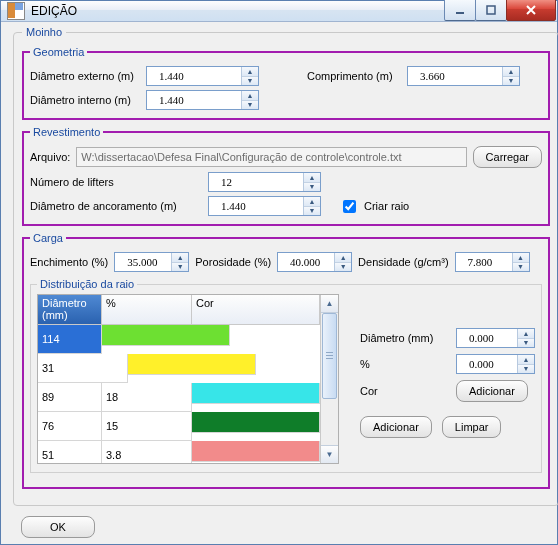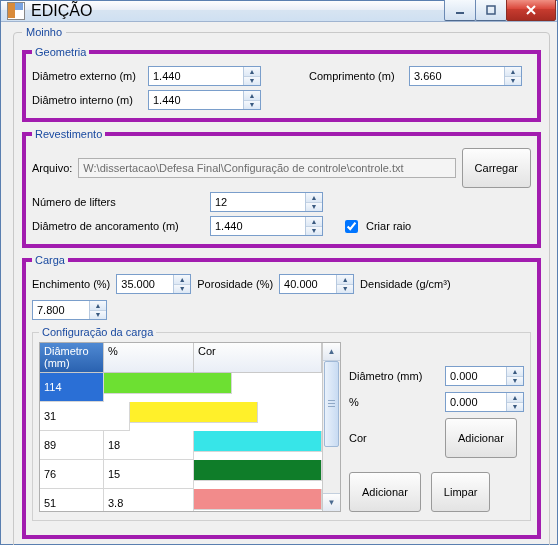--- a/index.html
+++ b/index.html
@@ -28,21 +28,21 @@
     width: 16px; height: 16px; margin-right: 6px;
     display: inline-block; position: relative;
     background: #fff; border: 1px solid #888;
   }
   .titlebar .icon::before {
     content:""; position:absolute; left:0; top:0; width:7px; height:15px; background:#d98b3a;
   }
   .titlebar .icon::after {
     content:""; position:absolute; left:7px; top:0; width:8px; height:7px; background:#7aa3e0;
   }
-  .titlebar .title { font-size: 16px; color:#000; }
+  .titlebar .title { font-size: 12px; color:#000; }
   .titlebar .spacer { flex:1; }
   .winbtn {
     width: 30px; height: 20px; margin-top:-2px;
     border: 1px solid #6b89b3; border-bottom:1px solid #4f6a8f;
     background: linear-gradient(to bottom,#f5f9fd,#d3e1f1);
     display:flex; align-items:center; justify-content:center;
     border-radius: 0 0 2px 2px; margin-left:-1px;
     font-size:10px; color:#405b80;
   }
   .winbtn.close {
@@ -60,39 +60,39 @@
     border: 1px solid #c9c9c9;
     border-radius: 4px;
     padding: 6px 8px 10px 8px;
     box-sizing: border-box;
     margin-bottom: 4px;
   }
   fieldset.group > legend {
     padding: 0 4px; font-size: 11px; color:#1a4aa0;
   }
   fieldset.inner {
-    border: 4px solid #a21caf;
+    border: 2px solid #a21caf;
     padding: 4px 6px 8px 6px;
     margin: 2px 0 6px 0;
   }
   fieldset.inner > legend {
     padding: 0 3px; font-size: 11px; color:#1a4aa0;
   }
   .row { display:flex; align-items:center; gap:6px; margin-top:4px; }
   .row.wrap { flex-wrap:wrap; }
   label.field { font-size:11px; color:#000; }
   .spin {
     display:inline-flex; align-items:stretch;
     border:1px solid #7a9ecb; background:#fff;
     height:20px; box-sizing:border-box;
   }
   .spin input {
     border:none; outline:none; font-size:11px;
-    padding:2px 4px; width:56px; box-sizing:border-box; height:100%;
-    font-family: Liberation Sans, sans-serif;
+    padding:2px 12px; width:56px; box-sizing:border-box; height:100%;
+    font-family: Liberation Serif, serif;
   }
   .spin input.w94 { width:94px; }
   .spin input.w50 { width:60px; }
   .spin .btns {
     width:16px; display:flex; flex-direction:column;
     border-left:1px solid #b7c9df;
   }
   .spin .btns div {
     flex:1; background:linear-gradient(to bottom,#f5f8fc,#dde8f5);
     display:flex; align-items:center; justify-content:center;
@@ -101,28 +101,28 @@
   }
   .spin .btns div:last-child { border-bottom:none; }
   input.textfield {
     border:1px solid #b0b0b0; background:#f4f4f4;
     color:#6d6d6d; font-size:11px; padding:2px 4px;
     height:20px; box-sizing:border-box; flex:1;
     font-family:inherit;
   }
   button.btn {
     font-family:inherit; font-size:11px;
-    height:40px; padding:0 12px;
+    height:22px; padding:0 12px;
     background:linear-gradient(to bottom,#fdfdfd,#e3e3e3);
-    border:1px solid #9a9a9a; border-radius:3px;
+    border:1px solid #9a9a9a; border-radius:8px;
     cursor:pointer;
   }
   input[type=checkbox]{ margin:0 2px 0 0; }
 
-  .carga-lower { display:flex; gap:8px; align-items:flex-end; }
+  .carga-lower { display:flex; gap:21px; align-items:center; }
   .tablewrap {
     width:300px; height:168px;
     border:1px solid #b0b0b0; background:#fff;
     position:relative; overflow:hidden;
     display:flex;
   }
   .tablewrap .thead, .tablewrap .trow { display:flex; }
   .tablewrap .tcontent { flex:1; overflow:hidden;}
   .thead .th {
     background: linear-gradient(to bottom,#fdfdfd,#e9eef6);
@@ -285,21 +285,21 @@
           <span class="spin">
             <input value="7.800" style="">
             <span class="btns">
                 <div>▲</div>
                 <div>▼</div>
               </span>
           </span>
         </div>
 
         <fieldset class="inner" style="border:1px solid #d0d0d0; margin-top:6px;">
-          <legend>Configuração da carga</legend>
+          <legend>Distribuição da raio</legend>
           <div class="carga-lower">
             <div class="tablewrap">
               <div class="tcontent">
                 <div class="thead">
                   <div class="th col-d sel">Diâmetro (mm)</div>
                   <div class="th col-p">%</div>
                   <div class="th col-c">Cor</div>
                 </div>
                 <div id="tbody">
                     <div class="trow selected">

